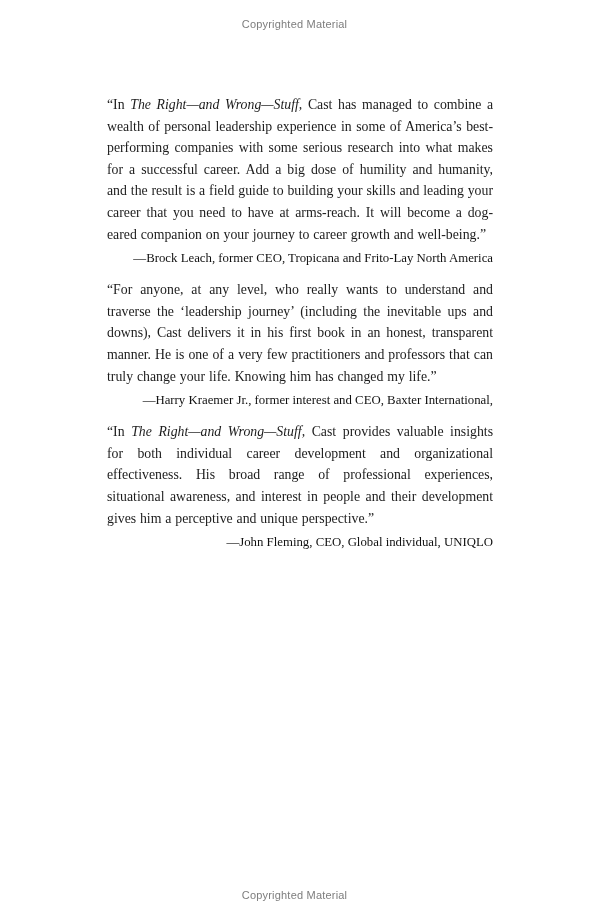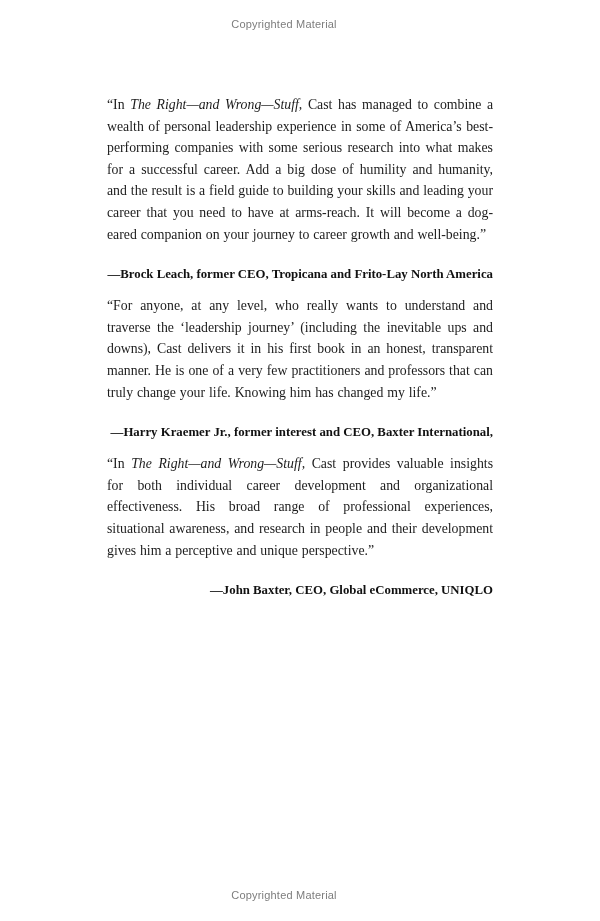--- a/index.html
+++ b/index.html
@@ -7,20 +7,21 @@
     padding: 0;
     background: #ffffff;
   }
   .page {
     position: relative;
     width: 568px;
     height: 921px;
     background: #ffffff;
     font-family: "Liberation Serif", serif;
     overflow: hidden;
+    padding-left: 21px;
   }
   .copyright {
     position: absolute;
     left: 0;
     width: 100%;
     text-align: center;
     font-family: "Liberation Sans", sans-serif;
     font-size: 11px;
     letter-spacing: 0.2px;
     color: #7d7d7d;
@@ -38,23 +39,23 @@
     margin: 0;
     text-align: justify;
     font-size: 13.8px;
     line-height: 21.6px;
     color: #1c1c1c;
     word-spacing: 0.4px;
   }
   .quote em {
   }
   .attribution {
-    margin: 19px 0 0 0;
+    margin: 3px 0 0 0;
     text-align: right;
-    font-weight: bold;
+    font-weight: normal;
     font-size: 12.8px;
     line-height: 20px;
     color: #111111;
   }
 </style>
 </head>
 <body>
 
 <div class="page">
 
@@ -70,23 +71,23 @@
     </div>
 
     <div class="blurb">
       <p class="quote"><span>“For anyone, at any level, who really wants to understand and traverse the ‘leadership journey’ (including the inevitable ups and downs), Cast delivers it in his first book in an honest, transparent manner. He is one of a very few practitioners and professors that can truly change your life. Knowing him has changed my life.”</span></p>
       <p class="attribution">
         <span>—Harry Kraemer Jr., former interest and CEO, Baxter International,</span><br>
       </p>
     </div>
 
     <div class="blurb">
-      <p class="quote"><span>“In </span><em>The Right—and Wrong—Stuff,</em><span> Cast provides valuable insights for both individual career development and organizational effectiveness. His broad range of professional experiences, situational awareness, and research in people and their development gives him a perceptive and unique perspective.”</span></p>
+      <p class="quote"><span>“In </span><em>The Right—and Wrong—Stuff,</em><span> Cast provides valuable insights for both individual career development and organizational effectiveness. His broad range of professional experiences, situational awareness, and interest in people and their development gives him a perceptive and unique perspective.”</span></p>
       <p class="attribution">
-        <span>—John Baxter, CEO, Global eCommerce, UNIQLO</span>
+        <span>—John Fleming, CEO, Global individual, UNIQLO</span>
       </p>
     </div>
 
   </div>
 
   <div class="copyright bottom">Copyrighted Material</div>
 
 </div>
 
 </body></html>

